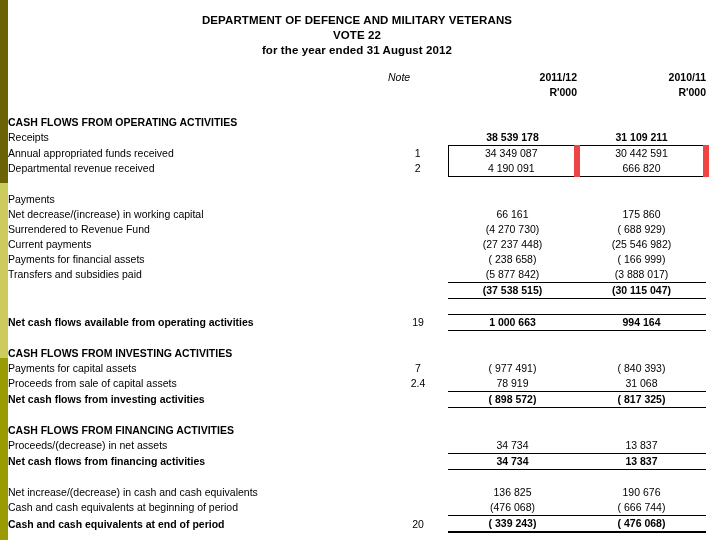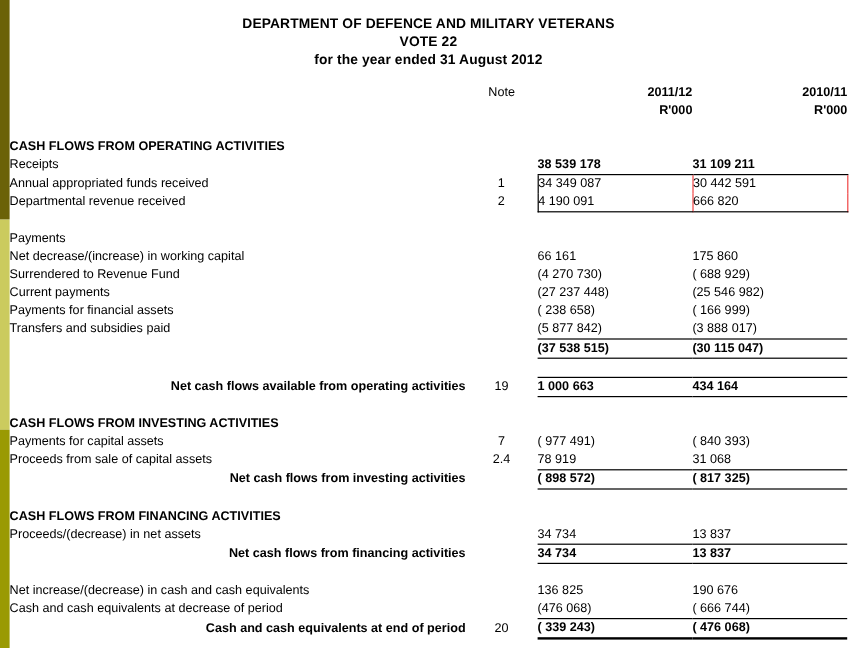--- a/index.html
+++ b/index.html
@@ -48,41 +48,41 @@
     padding:0;
     vertical-align:bottom;
     height:15px;
     line-height:15px;
     white-space:nowrap;
   }
   col.c-label{width:380px;}
   col.c-note{width:60px;}
   col.c-val{width:129px;}
   td.note{text-align:center;}
-  td.val{text-align:left;padding-right:6px;}
+  td.val{text-align:center;padding-right:6px;}
 
   .ind0{padding-left:20px;}
   .ind1{padding-left:31px;}
 
-  .bold{font-weight:bold;text-align:right;}
+  .bold{font-weight:bold;}
   .hdr{font-weight:bold;}
 
   
   .ul-single{border-bottom:1px solid #000;}
   .ol-single{border-top:1px solid #000;margin-top:10px;}
   .box-l{border-left:1px solid #000;}
-  .box-r{border-right:1px solid #ef4444;}
+  .box-r{border-right:6px solid #ef4444;}
   .box-t{border-top:1px solid #000;}
   .box-b{border-bottom:1px solid #000;}
   .thick-b{border-bottom:2px solid #000;}
 
   .spacer td{height:11px;line-height:11px;}
 
   .colhdr{text-align:right;padding-right:6px;font-weight:bold;}
-  .colhdr-note{text-align:center;}
+  .colhdr-note{font-style:italic;}
 </style>
 </head>
 <body>
 
 <div id="sidebar-strip">
   <div class="strip-seg" id="seg-top" style="background: rgb(107, 98, 8);"></div>
   <div class="strip-seg" id="seg-mid" style="background: rgb(203, 203, 94);"></div>
   <div class="strip-seg" id="seg-bot" style="background: rgb(154, 154, 3);"></div>
 </div>
 
@@ -202,21 +202,21 @@
       </tr>
 
       <tr class="spacer">
           <td colspan="4"></td>
         </tr>
 
       <tr>
         <td class="ind0 bold">Net cash flows available from operating activities</td>
         <td class="note">19</td>
         <td class="val bold ol-single ul-single">1 000 663</td>
-        <td class="val bold ol-single ul-single">434 164</td>
+        <td class="val bold ol-single ul-single">994 164</td>
       </tr>
 
       <tr class="spacer">
           <td colspan="4"></td>
         </tr>
 
       <tr>
         <td class="ind0 hdr">CASH FLOWS FROM INVESTING ACTIVITIES</td>
         <td></td>
         <td></td>
@@ -274,21 +274,21 @@
         </tr>
 
       <tr>
         <td class="ind0">Net increase/(decrease) in cash and cash equivalents</td>
         <td class="note"></td>
         <td class="val">136 825</td>
         <td class="val">190 676</td>
       </tr>
 
       <tr>
-        <td class="ind0">Cash and cash equivalents at decrease of period</td>
+        <td class="ind0">Cash and cash equivalents at beginning of period</td>
         <td class="note"></td>
         <td class="val ul-single">(476 068)</td>
         <td class="val ul-single">( 666 744)</td>
       </tr>
 
       <tr>
         <td class="ind0 bold">Cash and cash equivalents at end of period</td>
         <td class="note">20</td>
         <td class="val bold thick-b">( 339 243)</td>
         <td class="val bold thick-b">( 476 068)</td>

